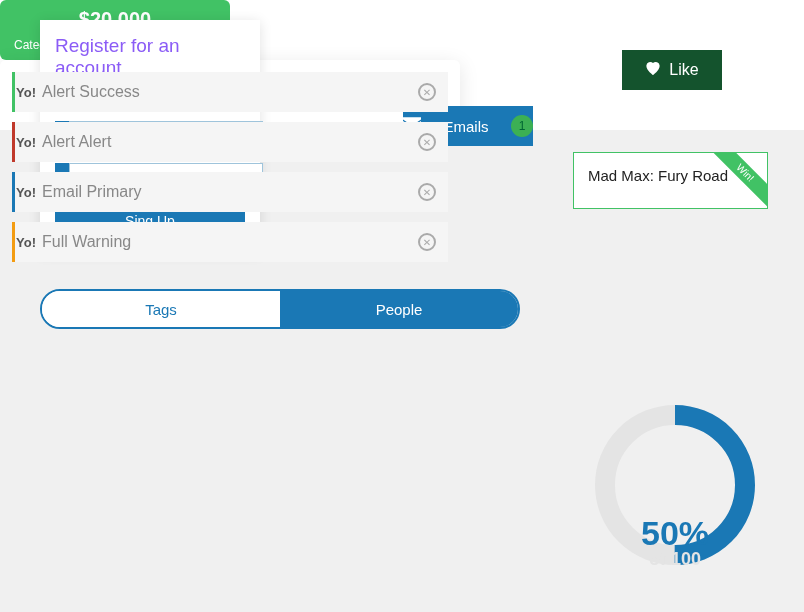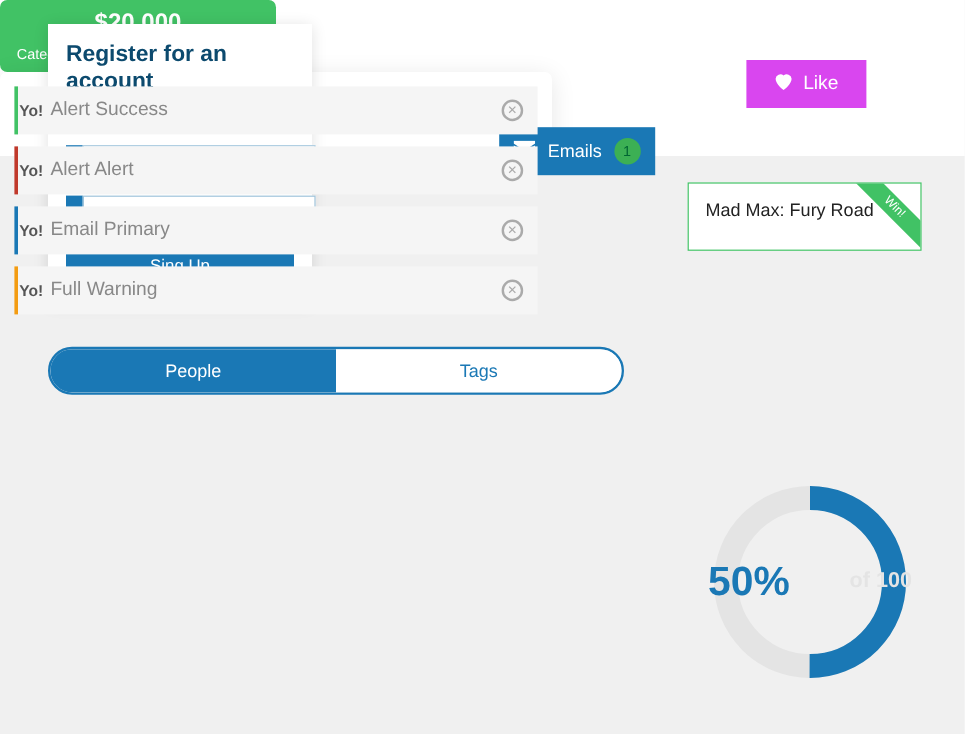--- a/index.html
+++ b/index.html
@@ -2,33 +2,33 @@
 <html><head>
 <meta charset="utf-8">
 <style>
 *{box-sizing:border-box;margin:0;padding:0;font-family:Arial,Helvetica,sans-serif}
 body{width:804px;height:612px;background:#fff;position:relative;overflow:hidden}
 .bg-gray{position:absolute;top:130px;left:0;right:0;bottom:0;background:#f0f0f0}
 .widget{position:absolute;background:#fff}
 
 
 .register{left:40px;top:20px;width:220px;padding:15px;box-shadow:0 2px 12px rgba(0,0,0,.12)}
-.register h2{font-size:19px;font-weight:700;color:#0c4a6e;}
+.register h2{font-size:19px;font-weight:400;color:#8b5cf6;}
 .ipg{display:flex;margin-bottom:10px}
 .ipg .addon{width:34px;height:32px;background:#1a78b5;display:flex;align-items:center;justify-content:center}
 .ipg input{flex:1;height:32px;border:1px solid #9fc4db;padding:0 8px;font-size:13px;color:#999;outline:none}
 .signup{width:100%;height:32px;background:#1a78b5;color:#fff;border:none;font-size:14px;cursor:pointer}
 
 
-.emails{left:416px;top:106px;width:130px;height:40px;background:#1a78b5;display:flex;align-items:center;justify-content:center;gap:10px}
+.emails{left:403px;top:106px;width:130px;height:40px;background:#1a78b5;display:flex;align-items:center;justify-content:space-between;gap:10px}
 .emails-label{color:#fff;font-size:15px}
 .badge{width:22px;height:22px;border-radius:50%;background:#3cb054;color:#063;font-size:12px;display:flex;align-items:center;justify-content:center}
 
 
-.like{left:622px;top:50px;width:100px;height:40px;background:#d946ef;display:flex;align-items:center;justify-content:center;gap:8px;color:#fff;font-size:16px}
+.like{left:622px;top:50px;width:100px;height:40px;background:#14532d;display:flex;align-items:center;justify-content:center;gap:8px;color:#fff;font-size:16px}
 
 
 .stat{left:288px;top:185px;width:230px;height:60px;background:#41c265;border-radius:6px;color:#fff;padding:8px 14px;display:flex;flex-direction:column;justify-content:space-between}
 .stat-val{font-size:20px;font-weight:bold;text-align:center}
 .stat-row{display:flex;justify-content:space-between;font-size:12px}
 
 
 .movie{left:573px;top:152px;width:195px;border:1px solid #41c265;padding:14px;background:#fff;position:absolute}
 .movie h3{font-size:15px;font-weight:normal;margin-bottom:10px;color:#222}
 .movie p{font-size:12px;color:#555;line-height:1.5}
@@ -49,21 +49,21 @@
 .alert.error{border-left-color:#c0392b}
 .alert.primary{border-left-color:#1a78b5}
 .alert.warning{border-left-color:#f39c12}
 .alert .yo{font-weight:bold;color:#555;font-size:13px;margin-right:6px}
 .alert .msg{color:#888;font-size:16px}
 .alert .close{position:absolute;right:12px;width:18px;height:18px;border:2px solid #aaa;border-radius:50%;display:flex;align-items:center;justify-content:center;font-size:10px;color:#aaa;cursor:pointer}
 
 
 .ring{position:absolute;left:590px;top:400px;width:170px;height:170px}
 .ring svg{transform:rotate(-90deg)}
-.ring-text{position:absolute;inset:0;display:flex;align-items:center;justify-content:space-between}
+.ring-text{position:absolute;inset:0;display:flex;flex-direction:column;align-items:center;justify-content:flex-end}
 .ring-pct{font-size:34px;font-weight:bold;color:#1a78b5}
 .ring-sub{font-size:18px;color:#e4e4e4;font-weight:bold;margin-top:-4px}
 
 
 .ico{fill:#fff}
 </style>
 </head>
 <body>
 
 <div class="bg-gray"></div>
@@ -128,22 +128,22 @@
 </div>
 
 <div class="movie">
   <div class="ribbon">
       <span>Win!</span>
     </div>
   <h3>Mad Max: Fury Road</h3>
 </div>
 
 <div class="widget tabs" style="background:transparent">
+  <div class="tab inactive">Tags</div>
   <div class="tab active">People</div>
-  <div class="tab inactive">Tags</div>
 </div>
 
 <div class="alerts">
   <div class="alert success">
     <span class="yo">Yo!</span>
     <span class="msg">Alert Success</span>
     <span class="close">✕</span>
   </div>
   <div class="alert error">
     <span class="yo">Yo!</span>

